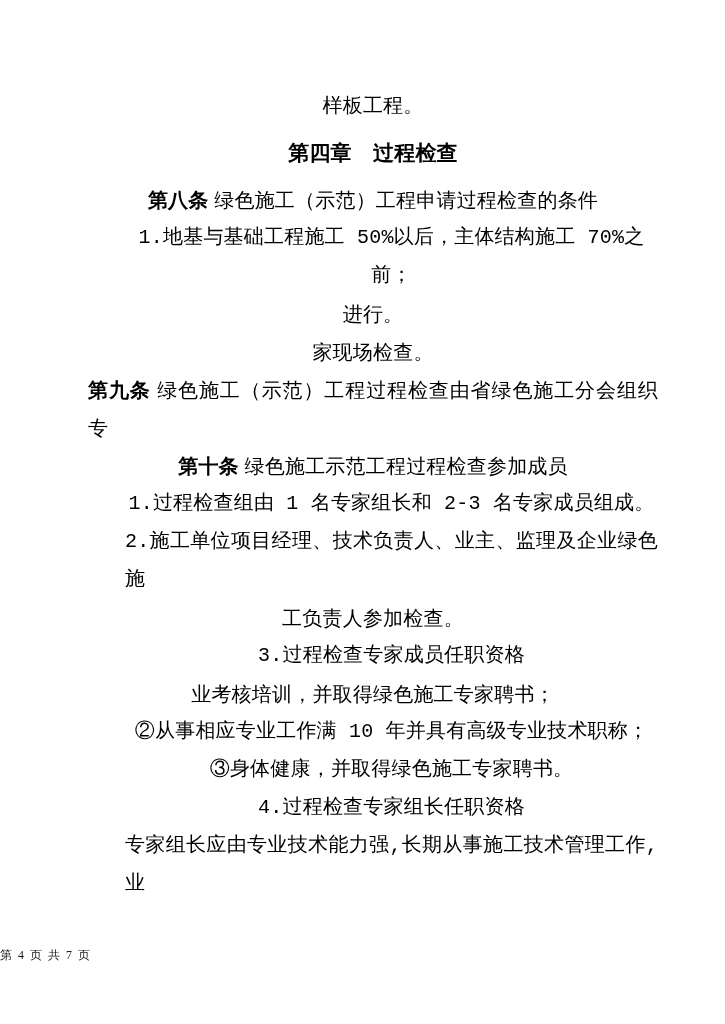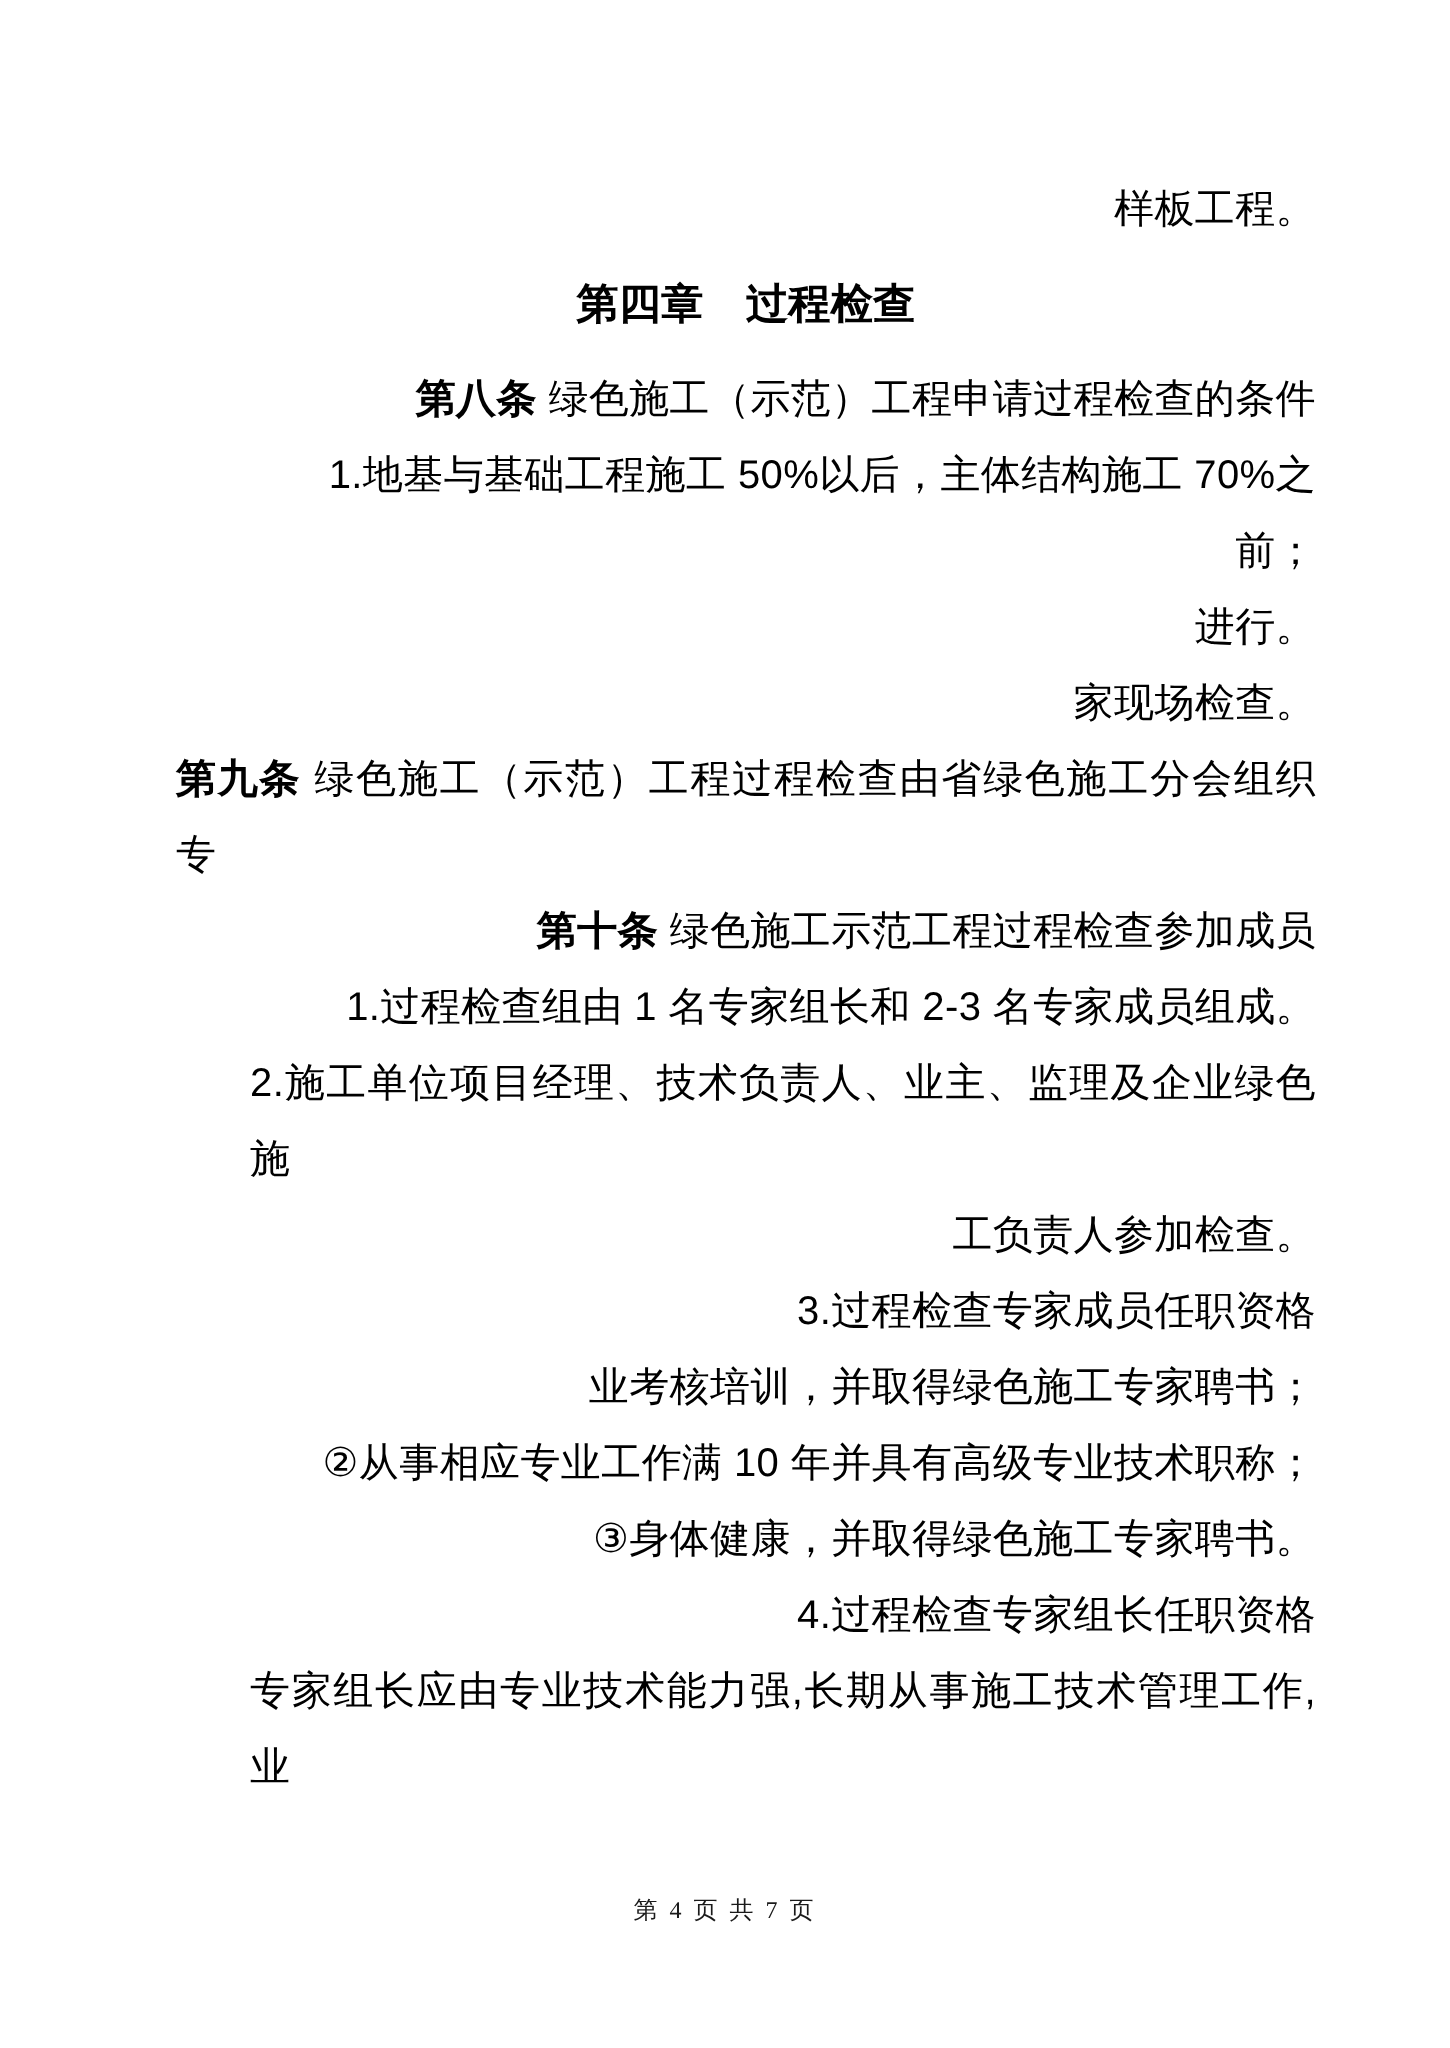--- a/index.html
+++ b/index.html
@@ -23,25 +23,26 @@
   .content {
     position: absolute;
     left: 88px;
     top: 86px;
     width: 570px;
   }
   .line {
     font-size: 20px;
     line-height: 38px;
     min-height: 38px;
-    text-align: right;
+    text-align: center;
     letter-spacing: 0.2px;
   }
   .line.indent {
     padding-left: 37px;
+    font-family: Liberation Mono, monospace;
   }
   .line.fill {
     text-align: justify;
     text-align-last: justify;
   }
   .line.heading {
     text-align: left;
     text-align-last: center;
     font-weight: bold;
     font-size: 21px;
@@ -51,21 +52,21 @@
   .bold {
     font-weight: bold;
   }
   .footer {
     position: absolute;
     top: 944px;
     left: 0;
     width: 725px;
     height: 22px;
     line-height: 22px;
-    text-align: center;
+    text-align: left;
     font-family: "Liberation Serif", "DejaVu Serif", serif;
     font-size: 12px;
     color: #1a1a1a;
     letter-spacing: 1.5px;
   }
 </style>
 </head>
 <body>
 
 <div class="page">

